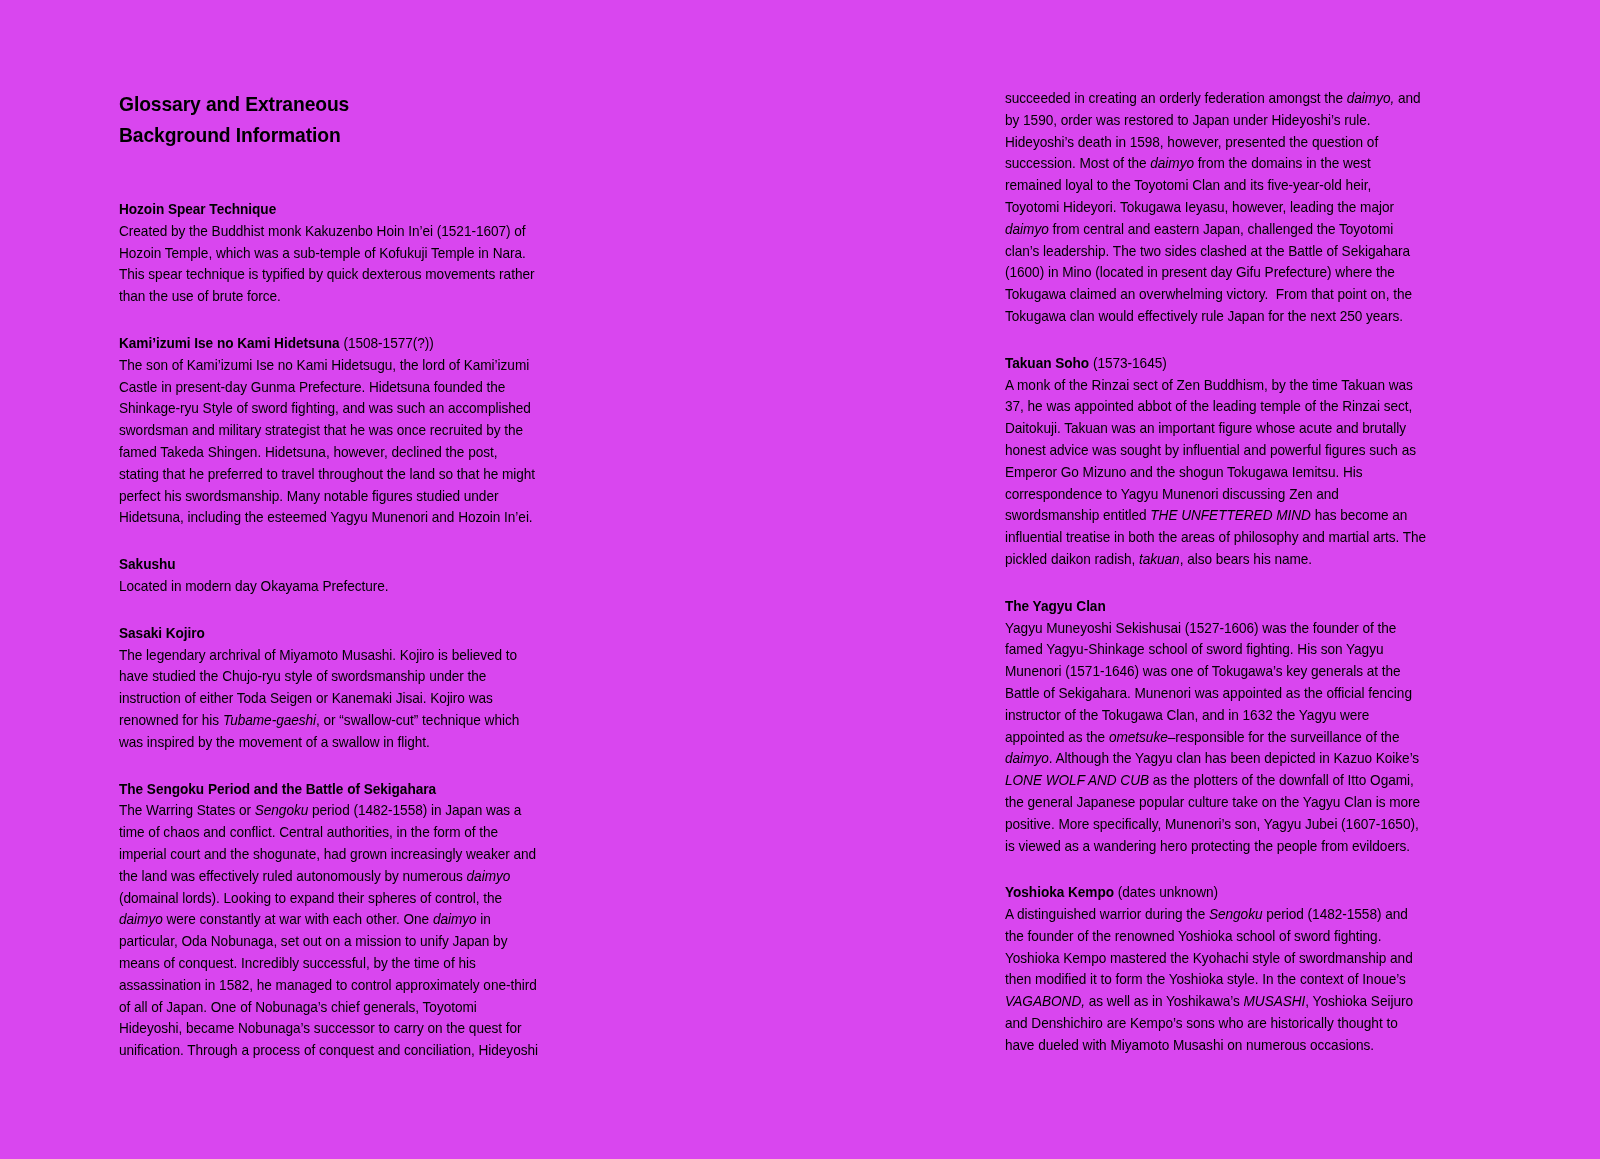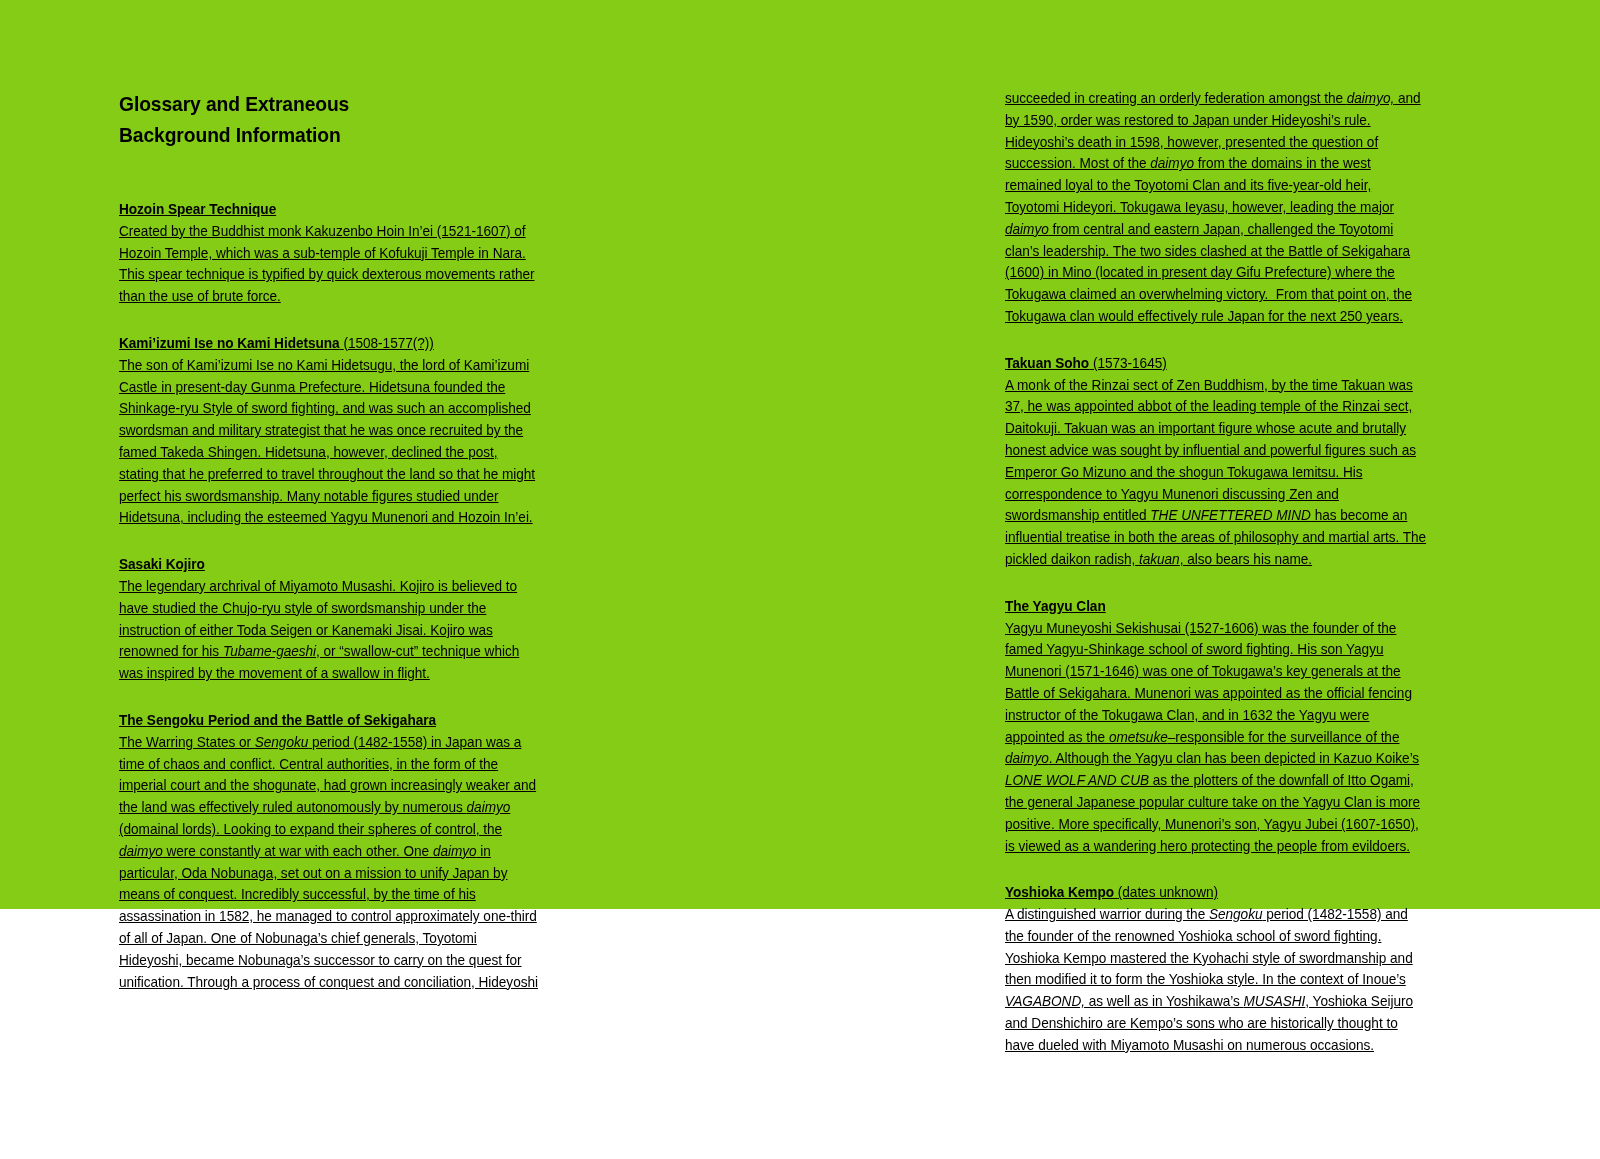--- a/index.html
+++ b/index.html
@@ -10,22 +10,22 @@
   body {
     width: 1600px;
     height: 1159px;
     overflow: hidden;
     font-family: "Liberation Sans", sans-serif;
     color: #000000;
   }
   .page {
     position: relative;
     width: 1600px;
-    height: 909px;
-    background: #84cc16;
+    height: 1159px;
+    background: #d946ef;
   }
   .columns {
     position: absolute;
     top: 88px;
     left: 119px;
     width: 1320px;
     display: flex;
     flex-direction: row;
     gap: 0;
   }
@@ -39,21 +39,21 @@
     font-weight: bold;
     font-size: 20.5px;
     line-height: 31px;
     letter-spacing: -0.1px;
     margin: 0 0 49px 0;
     max-width: 360px;
     transform: scaleX(0.94);
     transform-origin: left top;
   }
 
-  .entry { margin: 0 0 25px 0; text-decoration: underline; }
+  .entry { margin: 0 0 25px 0; }
   .entry:last-child { margin-bottom: 8px; }
 
   .entry-head {
     font-weight: bold;
     font-size: 14.6px;
     line-height: 21.8px;
     margin: 0 0 0 0;
     letter-spacing: -0.05px;
     transform: scaleX(0.935);
     transform-origin: left top;
@@ -84,20 +84,24 @@
       <div id="left-entries">
           <div class="entry">
             <div class="entry-head"><span>Hozoin Spear Technique</span></div>
             <p class="entry-body">Created by the Buddhist monk Kakuzenbo Hoin In’ei (1521-1607) of Hozoin Temple, which was a sub-temple of Kofukuji Temple in Nara. This spear technique is typified by quick dexterous movements rather than the use of brute force.</p>
           </div>
           <div class="entry">
             <div class="entry-head"><span>Kami’izumi Ise no Kami Hidetsuna</span> <span class="dates">(1508-1577(?))</span></div>
             <p class="entry-body">The son of Kami’izumi Ise no Kami Hidetsugu, the lord of Kami’izumi Castle in present-day Gunma Prefecture. Hidetsuna founded the Shinkage-ryu Style of sword fighting, and was such an accomplished swordsman and military strategist that he was once recruited by the famed Takeda Shingen. Hidetsuna, however, declined the post, stating that he preferred to travel throughout the land so that he might perfect his swordsmanship. Many notable figures studied under Hidetsuna, including the esteemed Yagyu Munenori and Hozoin In’ei.</p>
           </div>
           <div class="entry">
+            <div class="entry-head"><span>Sakushu</span></div>
+            <p class="entry-body">Located in modern day Okayama Prefecture.</p>
+          </div>
+          <div class="entry">
             <div class="entry-head"><span>Sasaki Kojiro</span></div>
             <p class="entry-body">The legendary archrival of Miyamoto Musashi. Kojiro is believed to have studied the Chujo-ryu style of swordsmanship under the instruction of either Toda Seigen or Kanemaki Jisai. Kojiro was renowned for his <i>Tubame-gaeshi</i>, or “swallow-cut” technique which was inspired by the movement of a swallow in flight.</p>
           </div>
           <div class="entry">
             <div class="entry-head"><span>The Sengoku Period and the Battle of Sekigahara</span></div>
             <p class="entry-body">The Warring States or <i>Sengoku</i> period (1482-1558) in Japan was a time of chaos and conflict. Central authorities, in the form of the imperial court and the shogunate, had grown increasingly weaker and the land was effectively ruled autonomously by numerous <i>daimyo</i> (domainal lords). Looking to expand their spheres of control, the <i>daimyo</i> were constantly at war with each other. One <i>daimyo</i> in particular, Oda Nobunaga, set out on a mission to unify Japan by means of conquest. Incredibly successful, by the time of his assassination in 1582, he managed to control approximately one-third of all of Japan. One of Nobunaga’s chief generals, Toyotomi Hideyoshi, became Nobunaga’s successor to carry on the quest for unification. Through a process of conquest and conciliation, Hideyoshi</p>
           </div>
         </div>
     </div>
 

